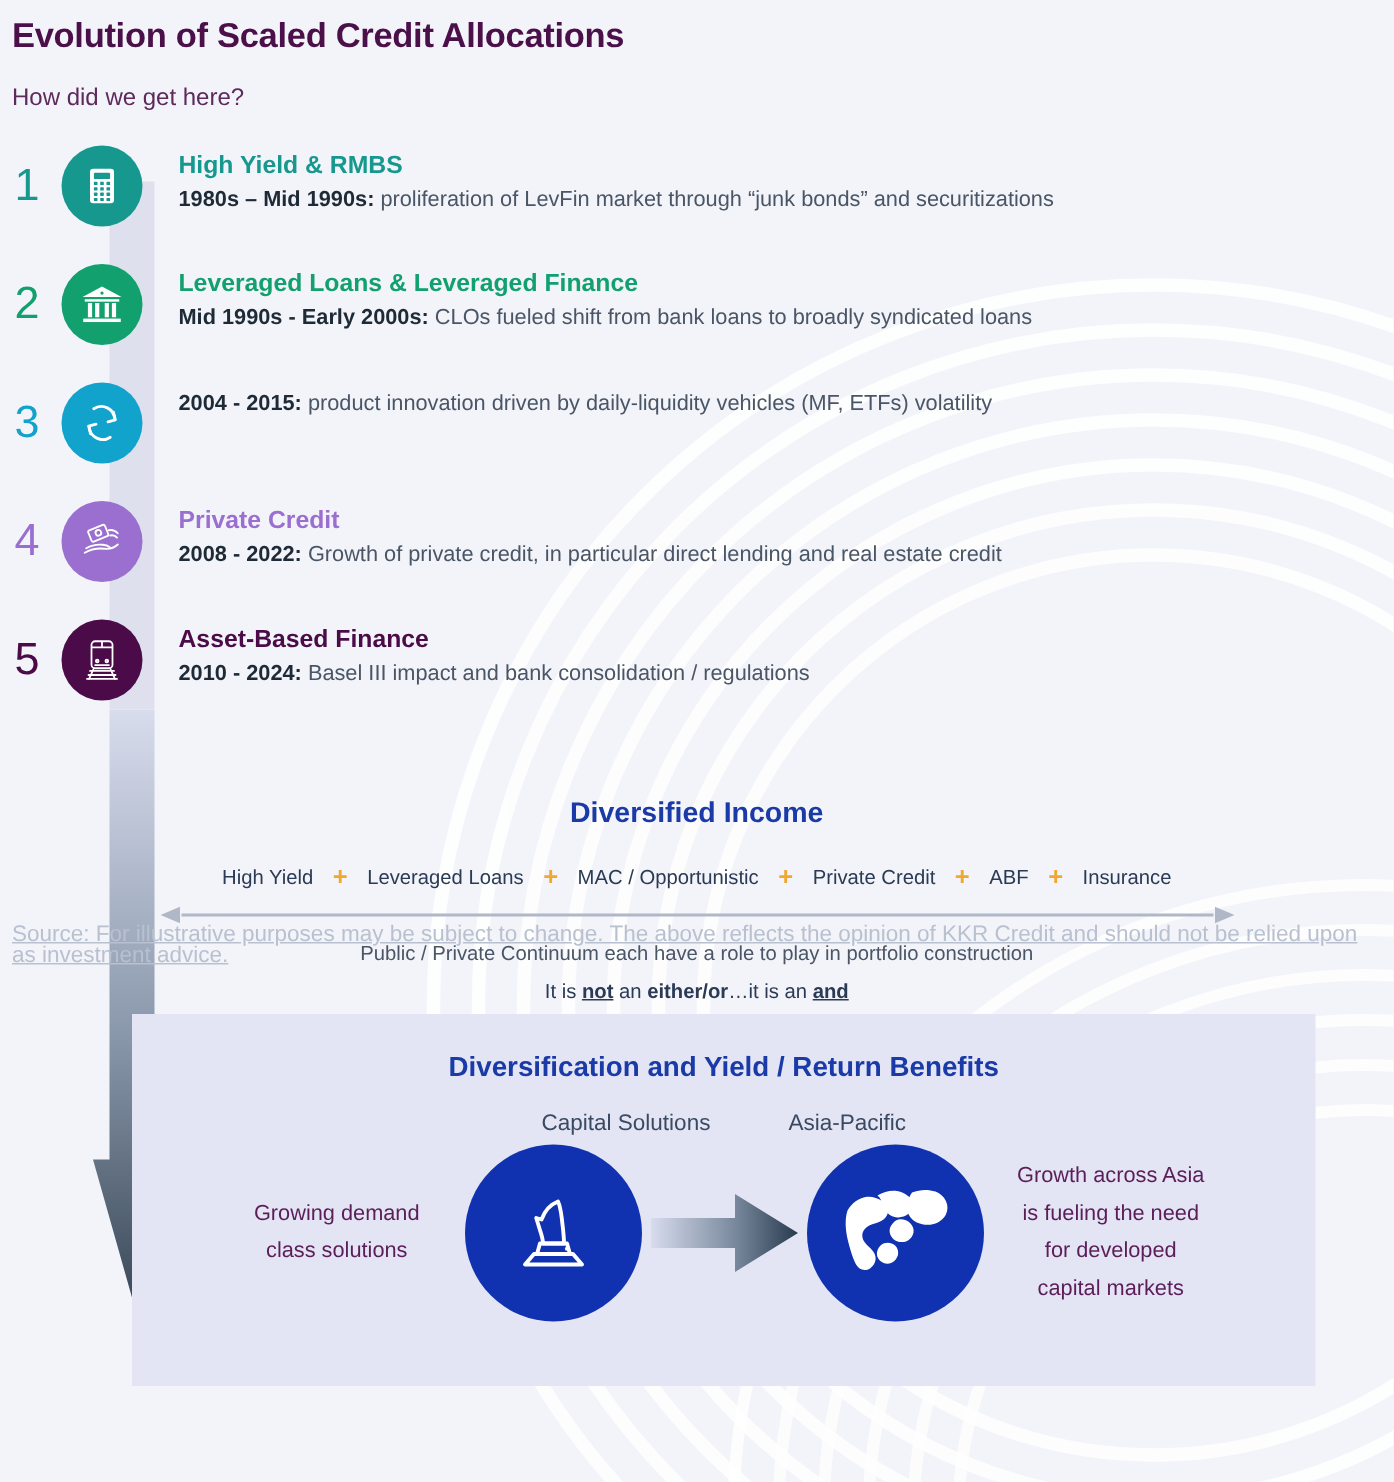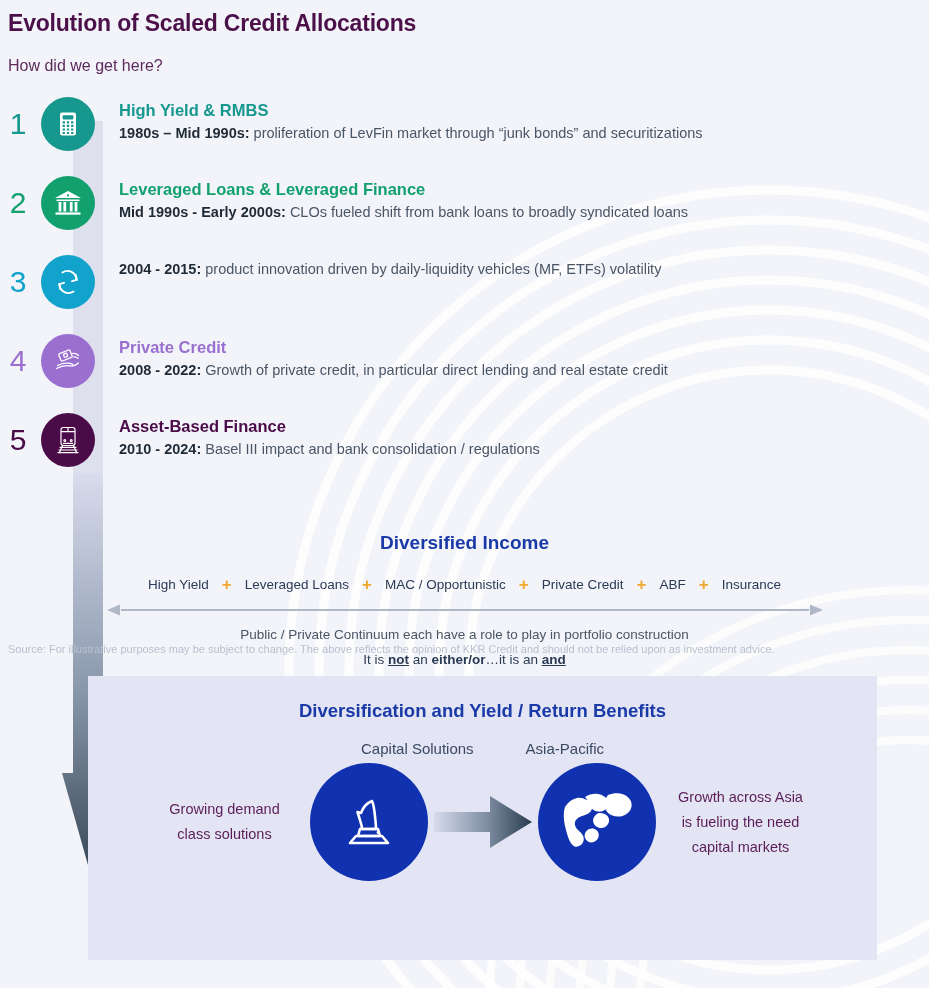--- a/index.html
+++ b/index.html
@@ -78,21 +78,21 @@
   }
   .plus{color:#f0a830;font-size:17px;font-weight:bold;line-height:1;}
   .contline{margin:10px auto 0 auto;width:716px;height:14px;}
   .cont1{font-size:13.5px;color:#4a5566;margin-top:6px;}
   .cont2{font-size:13.5px;color:#2b3a55;margin-top:10px;}
   .cont2 u{text-decoration:underline;}
   .cont2 b{font-weight:bold;}
 
   
   .panel{
-    position:absolute;left:88px;top:676px;width:789px;height:284px;
+    position:absolute;left:88px;top:676px;width:789px;height:248px;
     background:#e3e4f4;z-index:2;
   }
   .panel h2{
     font-size:18.5px;font-weight:bold;color:#1a3aa8;
     text-align:center;margin:24px 0 0 0;
   }
   .captions{
     display:flex;justify-content:center;gap:52px;margin-top:18px;
     font-size:15px;color:#3a4a62;
   }
@@ -105,22 +105,22 @@
     color:#5b1e58;
   }
   .circ{
     width:118px;height:118px;border-radius:50%;background:#1132b0;
     display:flex;align-items:center;justify-content:center;flex:none;
   }
   .arrowmid{width:98px;height:56px;flex:none;margin:0 6px;}
 
   
   .footer{
-    position:absolute;left:8px;bottom:11px;width:915px;
-    font-size:11px;color:#b9c0cf;line-height:14px;z-index:3;
+    position:absolute;left:8px;bottom:24px;width:915px;
+    font-size:15px;color:#b9c0cf;line-height:14px;z-index:3;text-decoration:underline;
   }
 </style>
 </head>
 <body>
 
 <svg class="watermark" viewBox="0 0 1000 1000">
   <g fill="none" stroke="#ffffff" stroke-width="9" opacity="0.85">
     <circle cx="500" cy="500" r="300"></circle>
     <circle cx="500" cy="500" r="330"></circle>
     <circle cx="500" cy="500" r="360"></circle>
@@ -343,16 +343,17 @@
           <path d="M53 10 C58 8 63.6 7.6 68.6 9.4 C71.6 10.6 74.2 12.8 75.6 15.6 C77 18.4 77 21.8 75.6 24.6 C74 27.8 70.8 30 67.4 31 C63.8 32 60 31.6 56.6 30.2 C54 29 51.8 27 50.6 24.4 C49.6 22.2 49.4 19.6 50 17.2 C50.6 14.6 51.4 12 53 10 Z"></path>
           <path d="M44 28 C47 27.6 50 28.6 52 30.6 C53.6 32.2 54.4 34.4 54 36.6 C53.6 38.6 52.4 40.4 50.8 41.6 C48.8 43 46.2 43.4 43.8 42.8 C41.6 42.2 39.8 40.6 38.8 38.6 C37.8 36.6 37.8 34 39 32.2 C40.2 30.2 42 28.4 44 28 Z"></path>
           <path d="M34 44 C36.6 43 39.6 43.4 41.6 45.2 C43.4 46.8 44.2 49.4 43.6 51.8 C43 54 41.4 55.8 39.4 56.8 C37.2 57.8 34.6 57.6 32.6 56.2 C30.8 55 29.6 53 29.6 50.8 C29.6 48.2 31.4 45.2 34 44 Z"></path>
         </g>
       </svg>
     </div>
 
     <div class="sidetext">
       <div>Growth across Asia</div>
       <div>is fueling the need</div>
+      <div>for developed</div>
       <div>capital markets</div>
     </div>
   </div>
 </div>
 
 </body></html>

